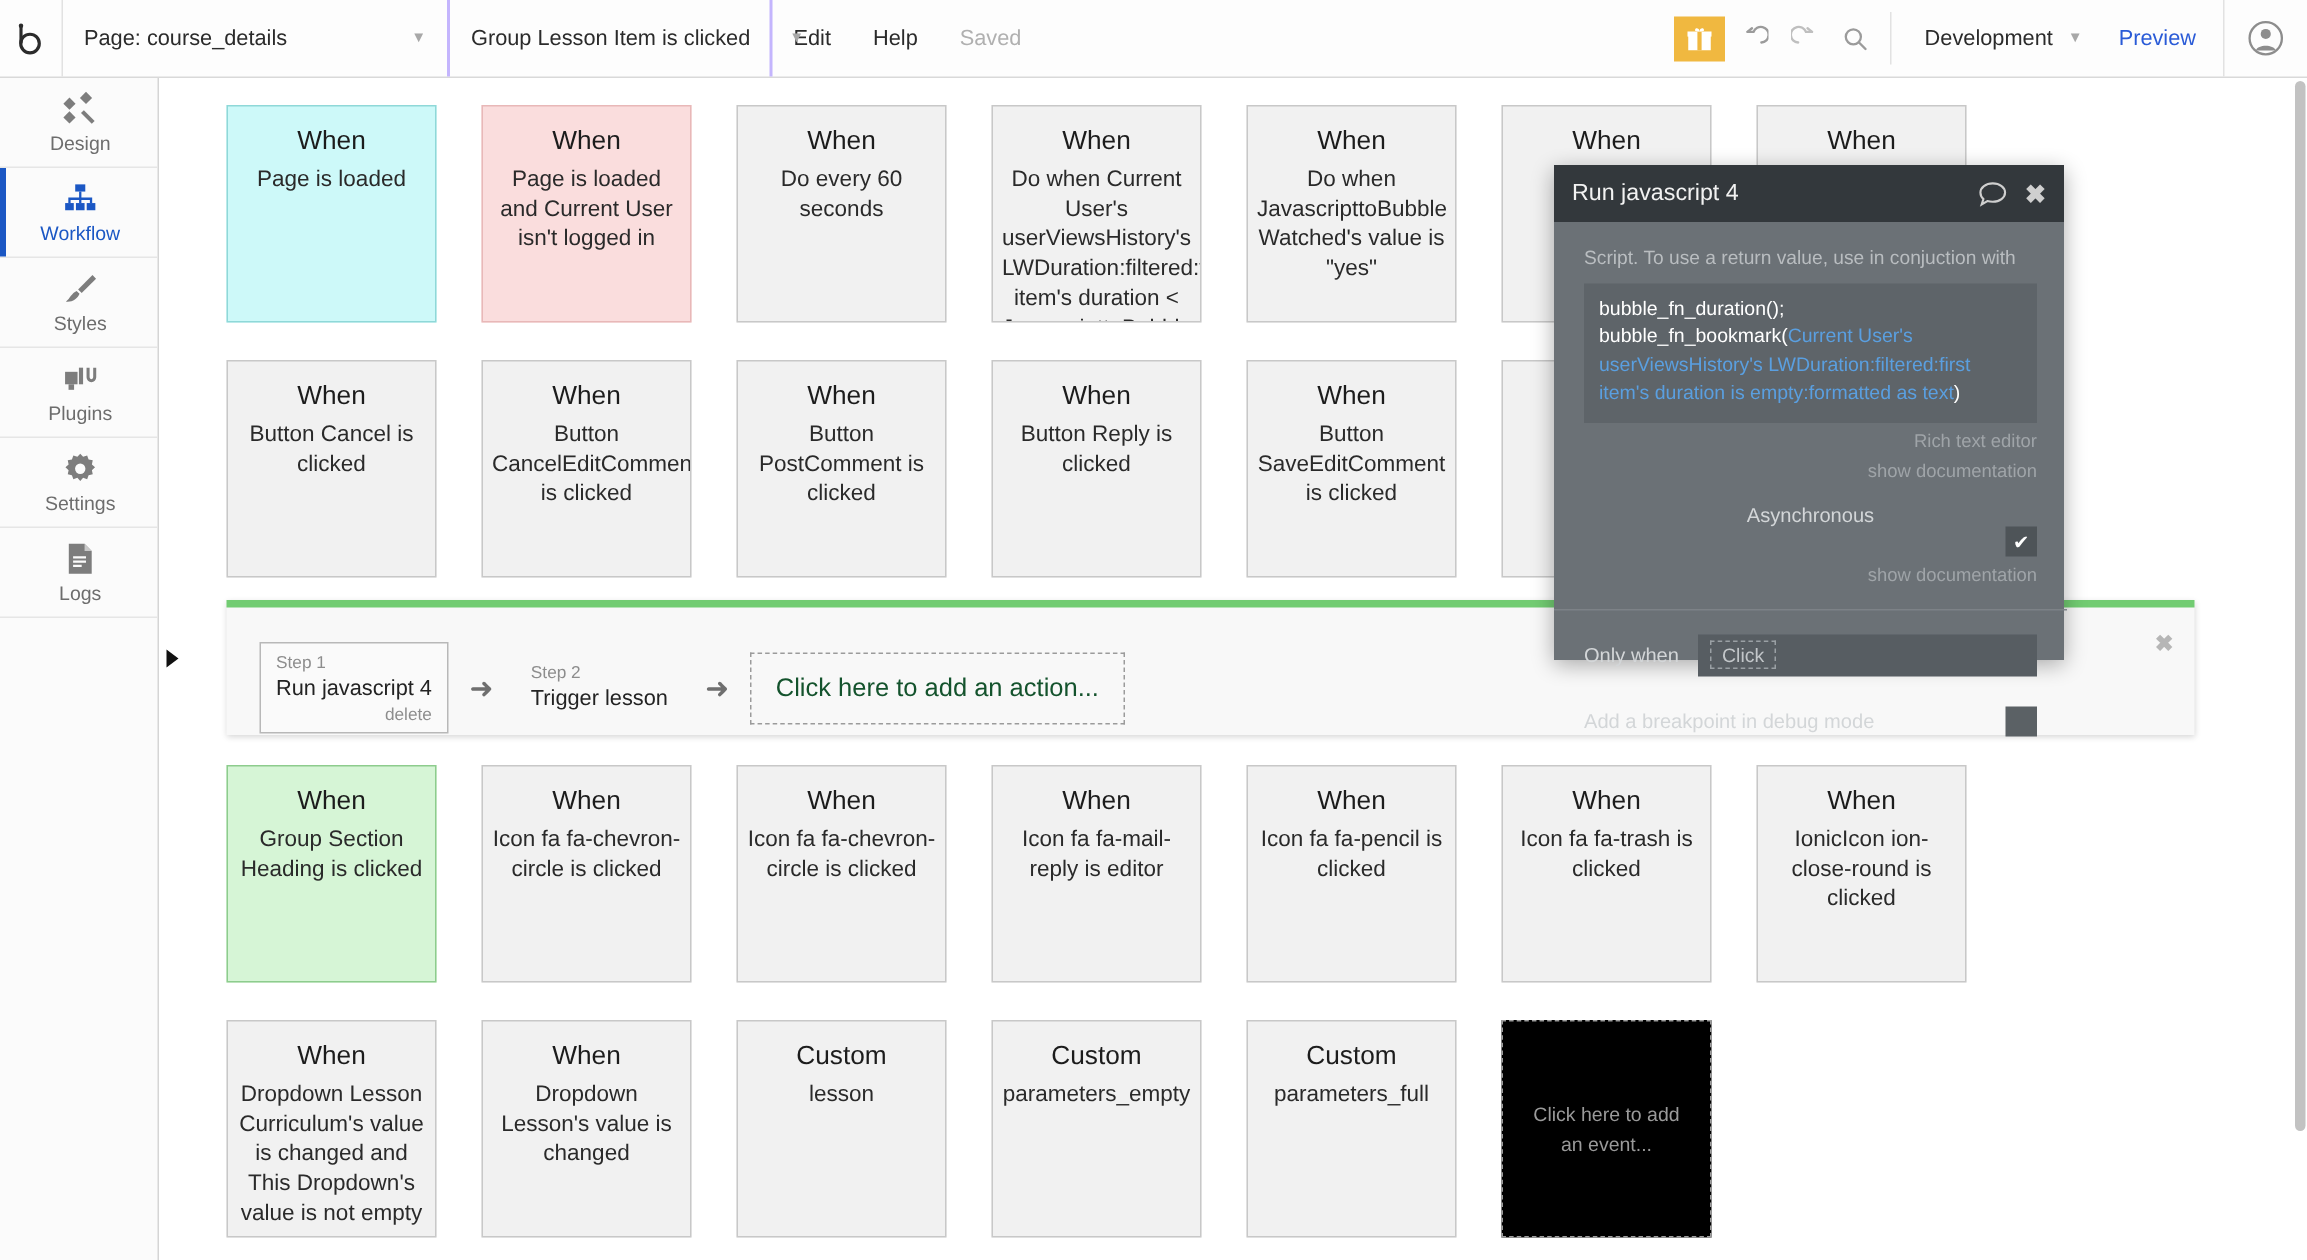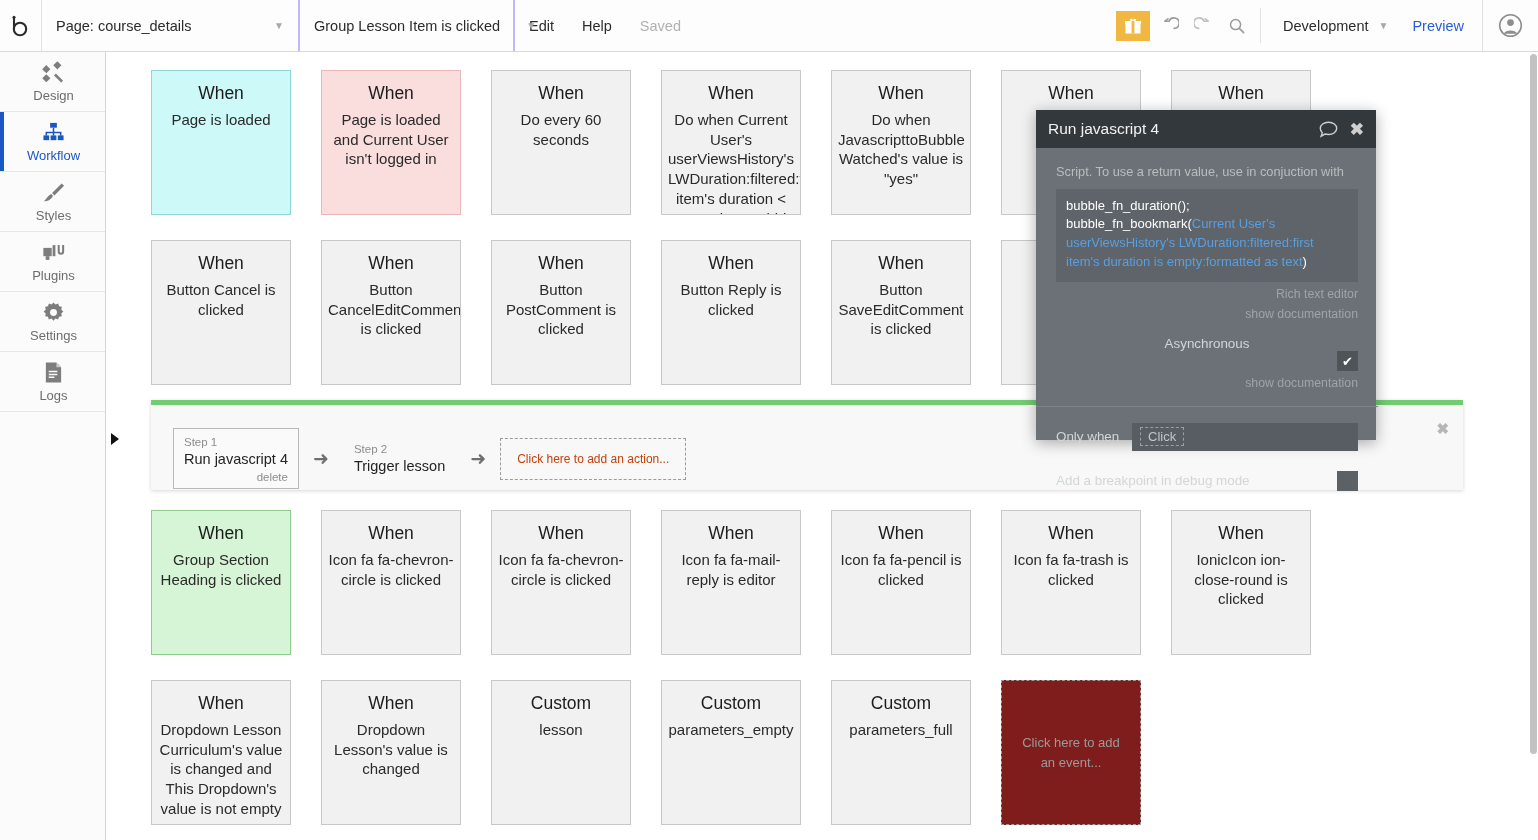--- a/index.html
+++ b/index.html
@@ -109,21 +109,21 @@
   .ev-card .ev-type {
     font-size: 17.5px; color: #1c1c1c; line-height: 1.25; margin-bottom: 5px;
   }
   .ev-card .ev-desc {
     font-size: 15px; color: #2a2a2a; line-height: 1.32;
   }
   .ev-card.cyan  { background: #cdf9f9; border-color: #8fd8d8; }
   .ev-card.pink  { background: #fadddd; border-color: #e8b8b8; }
   .ev-card.green { background: #d6f5d6; border-color: #8dcc8d; }
   .ev-card.addnew {
-    background: #7f1d1d; border: 1px dashed #9d9d9d;
+    background: #000000; border: 1px dashed #9d9d9d;
     display: flex; align-items: center; justify-content: center;
     padding: 0 14px;
   }
   .ev-card.addnew .ev-desc { color: #9a9a9a; font-size: 13px; line-height: 1.5; }
 
   
   #actions-panel {
     position: absolute; left: 44px; top: 348px;
     width: 1312px; height: 90px;
     background: #f8f8f8;
@@ -139,21 +139,21 @@
     padding: 6px 10px 4px 10px; min-width: 112px;
     cursor: pointer;
   }
   .step-box.plain { border-color: transparent; background: transparent; }
   .step-num { font-size: 11.5px; color: #8d8d8d; line-height: 1.3; }
   .step-title { font-size: 14.5px; color: #232323; line-height: 1.35; white-space: nowrap; }
   .step-del { font-size: 11.5px; color: #8d8d8d; text-align: right; line-height:1.3; cursor: pointer; }
   .step-arrow { color: #6f6f6f; font-size: 19px; margin: 0 14px; }
   .step-add {
     border: 1px dashed #9b9b9b; background: transparent;
-    padding: 13px 16px; font-size: 12px; color: #c2410c;
+    padding: 13px 16px; font-size: 17px; color: #14532d;
     cursor: pointer; white-space: nowrap;
   }
   #panel-close {
     position: absolute; right: 14px; top: 15px;
     color: #b6b6b6; font-size: 15px; font-weight: bold; cursor: pointer;
   }
 
   
   #gutter-arrow {
     position: absolute; left: 4px; top: 381px;

